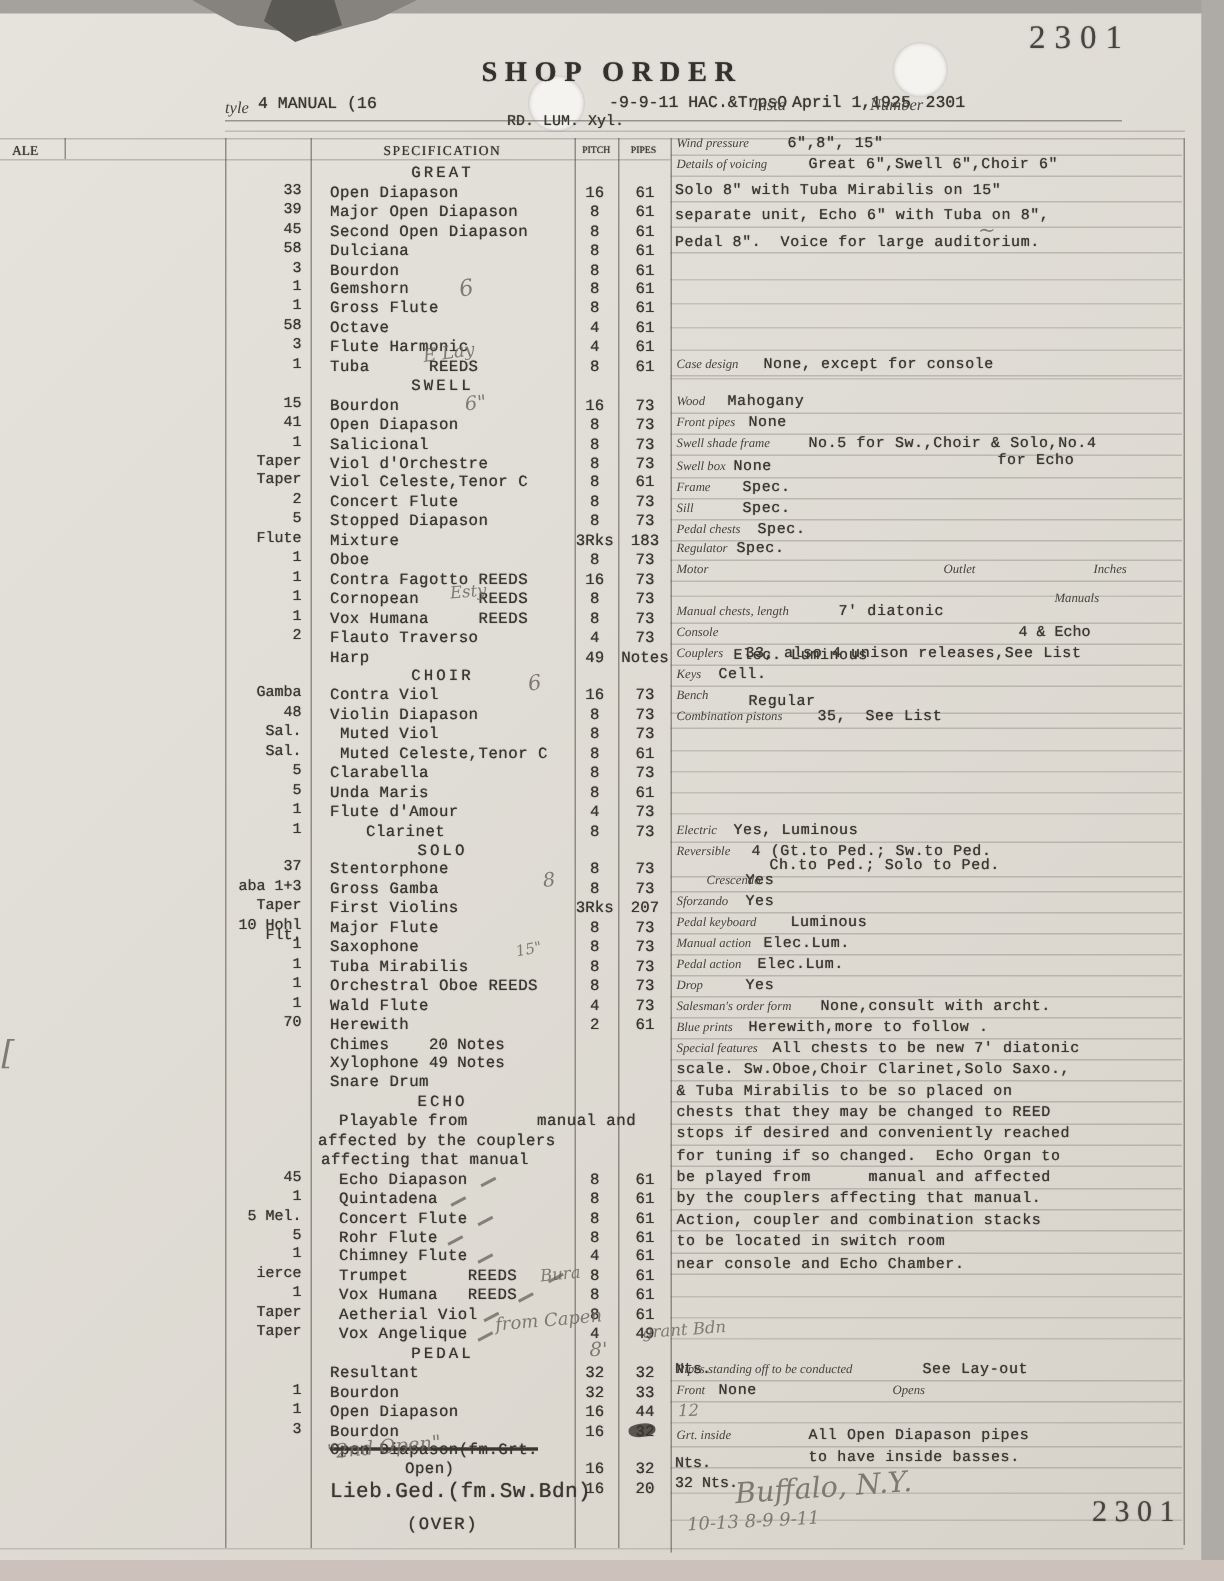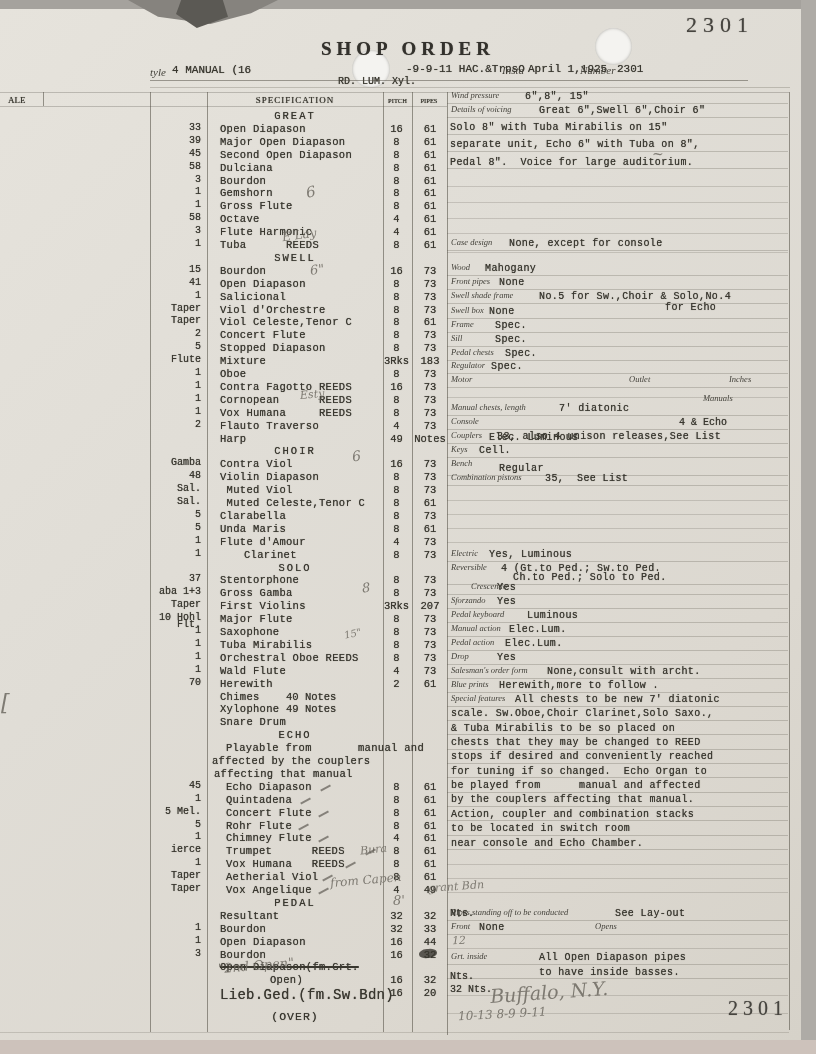--- a/index.html
+++ b/index.html
@@ -232,21 +232,21 @@
     <div class="typed" style="left: 412px; top: 651.8px; width: 36px; text-align: center; font-size: 10.5px;">73</div>
     <div class="typed" style="left: 150px; top: 664.7px; width: 51px; text-align: right; font-size: 10px; line-height: 6.6px; white-space: pre-line; padding-top: 2px;">1</div>
     <div class="typed" style="left: 220px; top: 664.7px; font-size: 10.5px; letter-spacing: 0.3px;">Wald Flute</div>
     <div class="typed" style="left: 381px; top: 664.7px; width: 31px; text-align: center; font-size: 10.5px;">4</div>
     <div class="typed" style="left: 412px; top: 664.7px; width: 36px; text-align: center; font-size: 10.5px;">73</div>
     <div class="typed" style="left: 150px; top: 677.6px; width: 51px; text-align: right; font-size: 10px; line-height: 6.6px; white-space: pre-line; padding-top: 2px;">70</div>
     <div class="typed" style="left: 220px; top: 677.6px; font-size: 10.5px; letter-spacing: 0.3px;">Herewith</div>
     <div class="typed" style="left: 381px; top: 677.6px; width: 31px; text-align: center; font-size: 10.5px;">2</div>
     <div class="typed" style="left: 412px; top: 677.6px; width: 36px; text-align: center; font-size: 10.5px;">61</div>
     <div class="typed" style="left: 220px; top: 690.5px; font-size: 10.5px; letter-spacing: 0.3px;">Chimes</div>
-    <div class="typed" style="left: 286px; top: 690.5px; font-size: 10.5px;">40 Notes</div>
+    <div class="typed" style="left: 286px; top: 690.5px; font-size: 10.5px;">20 Notes</div>
     <div class="typed" style="left: 220px; top: 703.4px; font-size: 10.5px; letter-spacing: 0.3px;">Xylophone</div>
     <div class="typed" style="left: 286px; top: 703.4px; font-size: 10.5px;">49 Notes</div>
     <div class="typed" style="left: 220px; top: 716.3px; font-size: 10.5px; letter-spacing: 0.3px;">Snare Drum</div>
     <div class="typed" style="left: 207px; top: 729.2px; width: 176px; text-align: center; font-size: 10.5px; letter-spacing: 2px;">ECHO</div>
     <div class="typed" style="left: 226px; top: 742.1px; font-size: 10.5px; letter-spacing: 0.3px;">Playable from       manual and</div>
     <div class="typed" style="left: 212px; top: 755px; font-size: 10.5px; letter-spacing: 0.3px;">affected by the couplers</div>
     <div class="typed" style="left: 214px; top: 767.9px; font-size: 10.5px; letter-spacing: 0.3px;">affecting that manual</div>
     <div class="typed" style="left: 150px; top: 780.8px; width: 51px; text-align: right; font-size: 10px; line-height: 6.6px; white-space: pre-line; padding-top: 2px;">45</div>
     <div class="typed" style="left: 226px; top: 780.8px; font-size: 10.5px; letter-spacing: 0.3px;">Echo Diapason</div>
     <div class="typed" style="left: 381px; top: 780.8px; width: 31px; text-align: center; font-size: 10.5px;">8</div>

